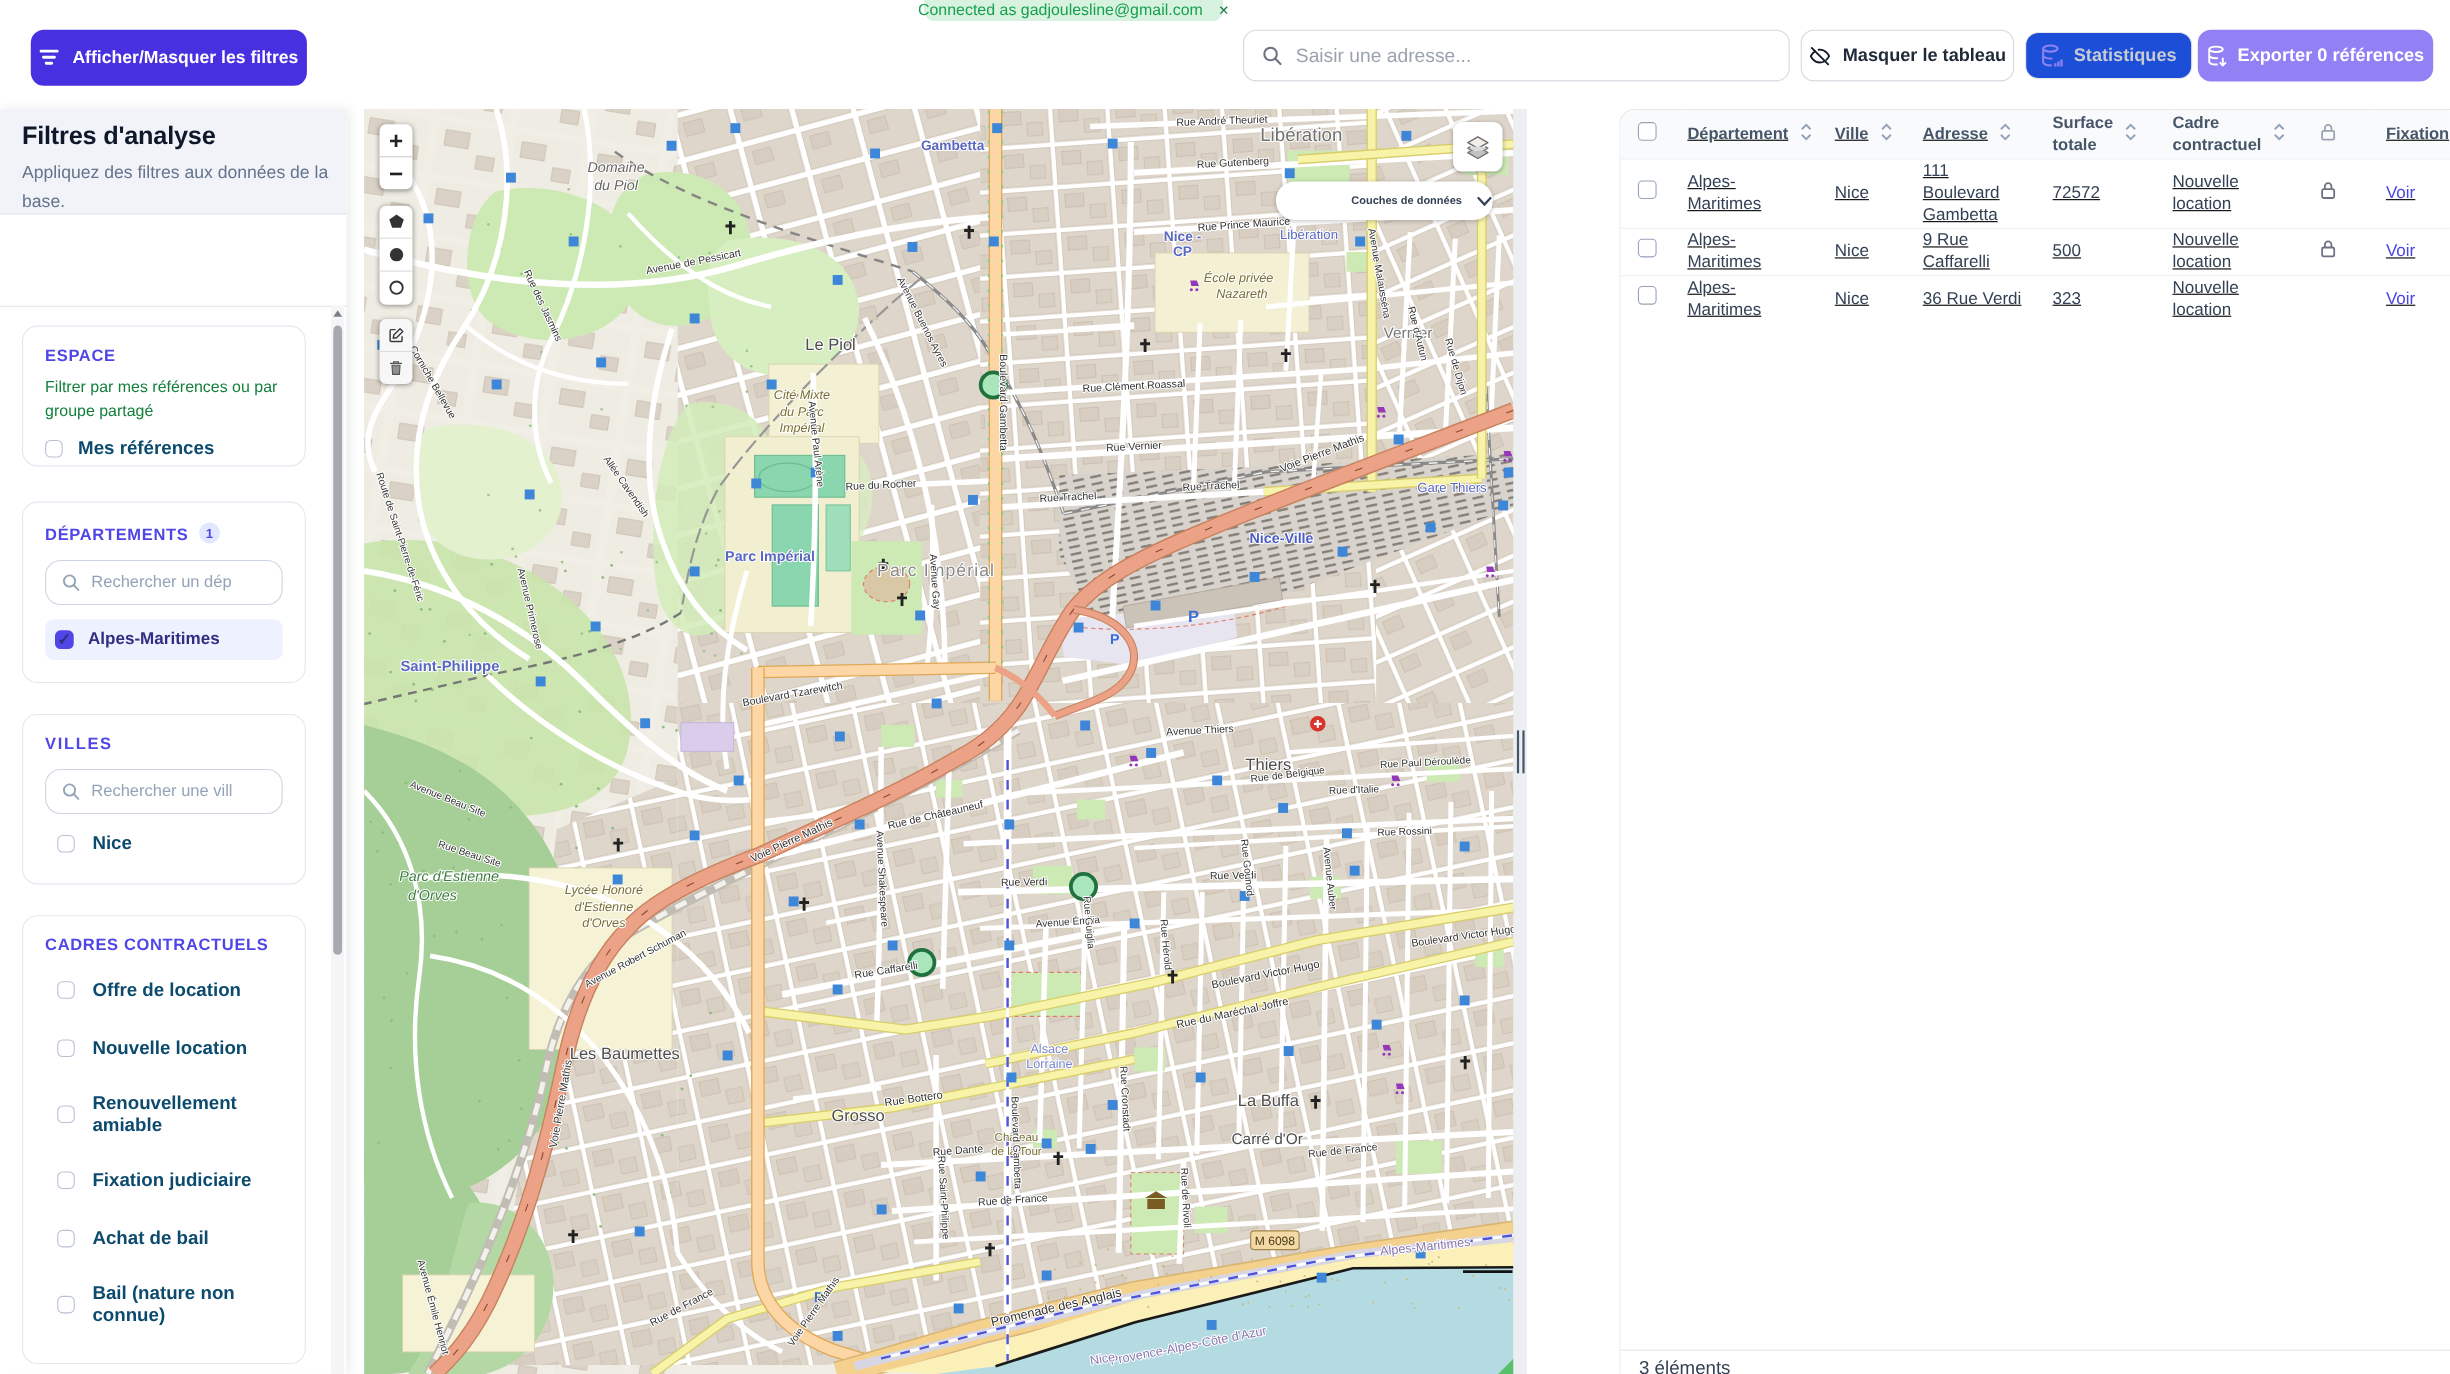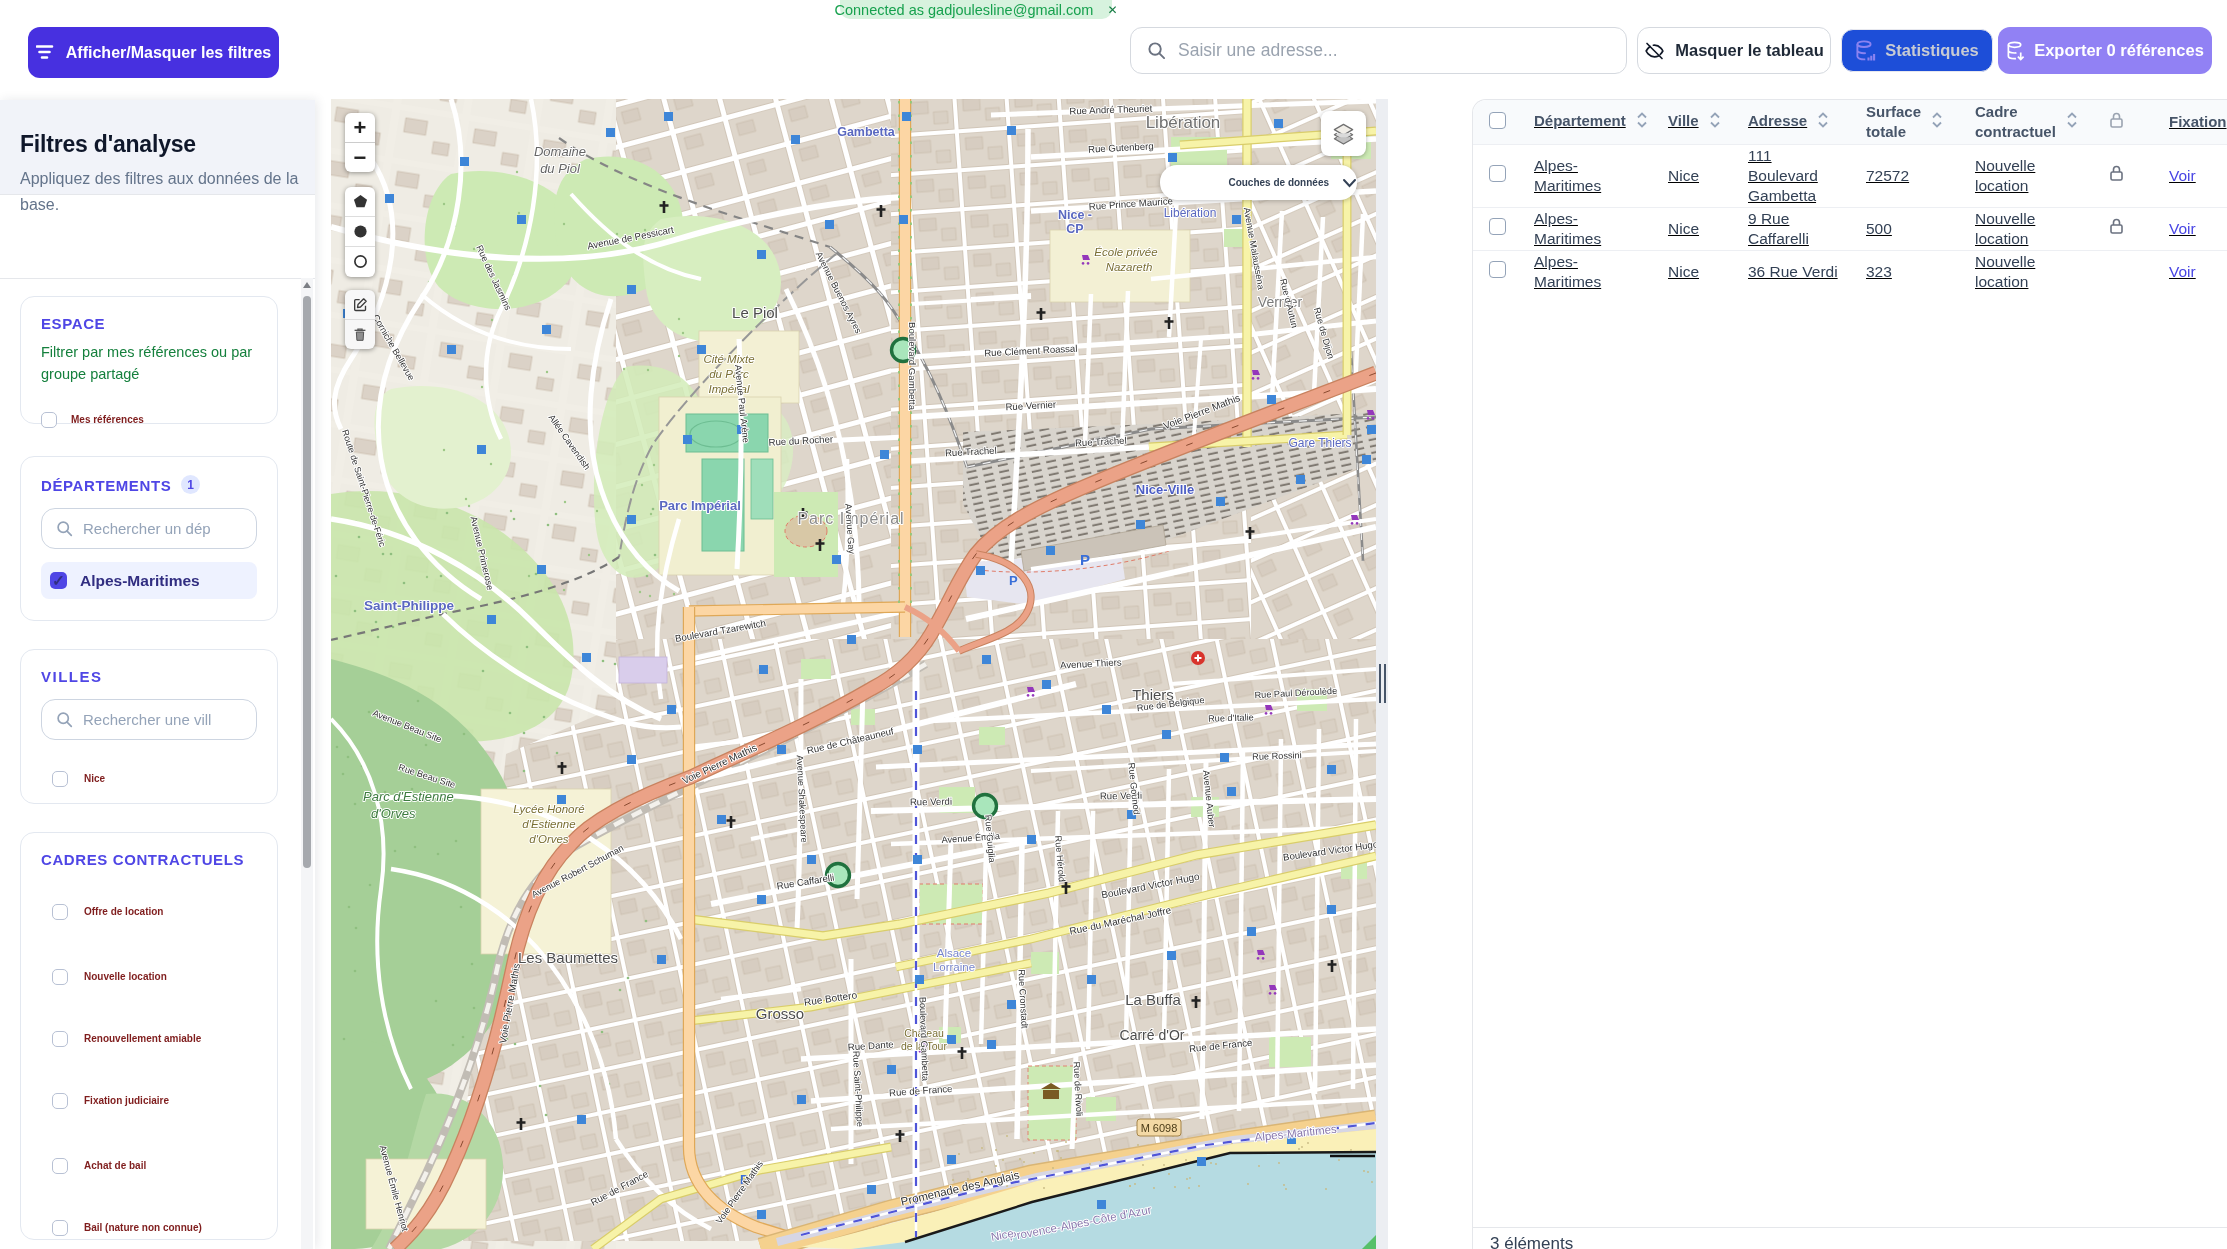--- a/index.html
+++ b/index.html
@@ -25,33 +25,33 @@
     border:1.5px solid #e7e8ee; display:flex; align-items:center; justify-content:center; gap:9px;
     color:#c7cbd3; font-weight:bold; font-size:16.5px; }
   .btn-export { left:1998px; top:27px; width:214px; height:47px; border-radius:12px; background:#9181f4;
     display:flex; align-items:center; justify-content:center; gap:9px;
     color:#fff; font-weight:bold; font-size:16.5px; }
   
   .sidebar { left:0; top:100px; width:315px; height:1149px; background:#fff;
     box-shadow:2px 0 10px rgba(30,41,59,.10); }
   .sb-head { position:absolute; left:0; top:0; width:100%; height:95px; background:#f1f3f9;
     border-bottom:1px solid #e5e7eb; padding:10px 5px 0 20px; }
-  .sb-head h1 { font-size:23px; color:#0f172a; letter-spacing:-0.2px;margin-top:21px; }
+  .sb-head h1 { font-size:23px; color:#0f172a; letter-spacing:-0.2px; }
   .sb-head p { margin-top:8px; font-size:16px; line-height:26px; color:#64748b; }
   .btn-reset { position:absolute; left:13px; top:117px; width:284px; height:44px;
     background:#fdf9e7; border:2px solid #e9c74c; border-radius:10px;
     color:#92400e; font-weight:bold; font-size:17px; display:flex; align-items:center; justify-content:center; }
   .sb-div { position:absolute; left:0; top:178px; width:100%; height:1px; background:#e5e7eb; }
   .card { position:absolute; left:20px; width:258px; background:#fff;
     border:1.5px solid #e3e8f0; border-radius:14px; padding:18px 20px; }
   .card h2 { font-size:15px; color:#4f46e5; letter-spacing:.6px; font-weight:bold; }
   .card .desc { margin-top:9px; font-size:14.5px; line-height:22px; color:#15803d; }
   .chkrow { display:flex; align-items:center; gap:14px; margin-top:16px; }
   .chk { width:16px; height:16px; border:1.7px solid #b8c1d4; border-radius:5px; background:#fff; flex:0 0 auto; }
-  .chkrow span { font-size:10px; font-weight:bold; color:#7f1d1d; line-height:20px; max-width:152px;margin-top:12px; }
+  .chkrow span { font-size:17px; font-weight:bold; color:#0c4a6e; line-height:20px; max-width:152px; }
   .minisearch { margin-top:14px; height:41px; border:1.5px solid #cdd5e1; border-radius:14px;
     display:flex; align-items:center; padding-left:14px; gap:10px; color:#94a3b8; font-size:15px; }
   .selrow { margin-top:13px; height:37px; background:#eef2ff; border-radius:8px;
     display:flex; align-items:center; gap:13px; padding-left:9px; }
   .chk-on { width:17px; height:17px; background:#4f46e5; border-radius:5px; color:#fff;
     display:flex; align-items:center; justify-content:center; font-size:11px; }
   .selrow span { font-size:15.5px; font-weight:bold; color:#312e81; }
   .badge1 { display:inline-flex; width:19px; height:19px; background:#e0e7ff; color:#4f46e5;
     border-radius:50%; font-size:12px; align-items:center; justify-content:center;
     vertical-align:2px; margin-left:10px; font-weight:bold;}

